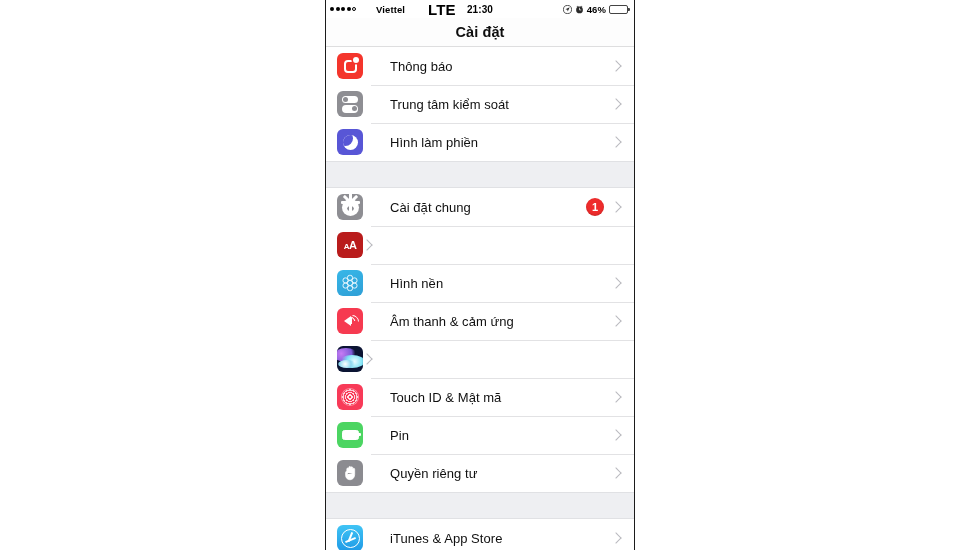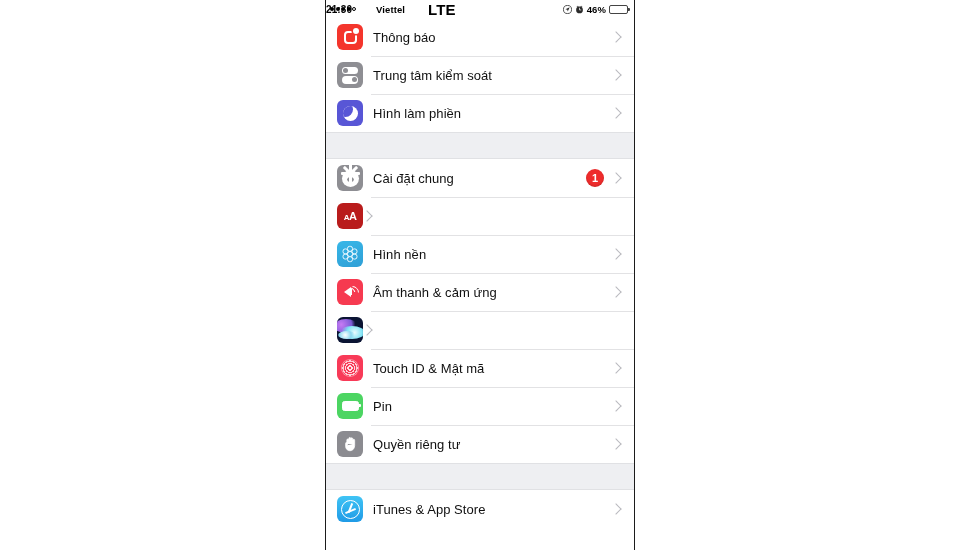--- a/index.html
+++ b/index.html
@@ -50,21 +50,21 @@
     width: 4px; height: 4px; border-radius: 50%;
     background: #000;
   }
   .dot.hollow { background: transparent; border: 1px solid #000; }
   .sb-carrier { font-size: 9.5px; font-weight: bold; }
   .sb-net { font-size: 15px; font-weight: bold; margin-left: 3px; }
 
   .sb-time {
     position: absolute;
     left: 0; right: 0;
-    text-align: left;
+    text-align: center;
     font-size: 10px;
     font-weight: bold;
   }
 
   .sb-right {
     margin-left: auto;
     display: flex;
     align-items: center;
     gap: 3px;
     position: relative;
@@ -137,21 +137,21 @@
     flex: 0 0 26px;
     position: relative;
     overflow: hidden;
     display: flex;
     align-items: center;
     justify-content: center;
   }
 
   .label {
     flex: 1 1 auto;
-    margin-left: 10px;
+    margin-left: 27px;
     font-size: 13px;
     color: #101010;
     letter-spacing: .05px;
     white-space: nowrap;
   }
 
   .badge {
     width: 18px; height: 18px;
     border-radius: 50%;
     background: #ee2c2c;
@@ -431,20 +431,23 @@
           <path d="M3 4 L6.5 1.5 L8.5 4 Z M17 4 L13.5 1.5 L11.5 4 Z" fill="#2b2b2b"></path>
           <path d="M10 7 v4 h3" stroke="#fff" stroke-width="1.6" fill="none" stroke-linecap="round"></path>
         </svg>
         <span class="sb-pct">46%</span>
         <span class="batt">
           <span class="batt-fill" style="width: 57%;"></span>
         </span>
       </div>
     </div>
 
+    <div class="navbar">
+      <span class="navtitle">Cài đặt</span>
+    </div>
 
     <div class="list">
 
       <div>
 
         <div class="row">
           <span class="icon ic-notif">
             <span class="sq"></span>
               <span class="bdot"></span>
           </span>

